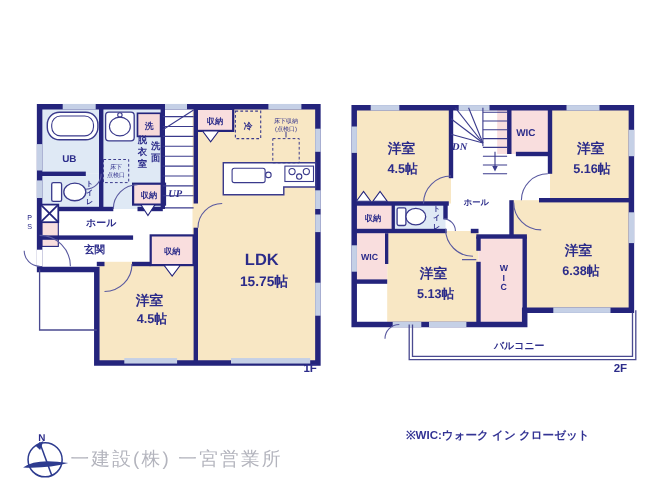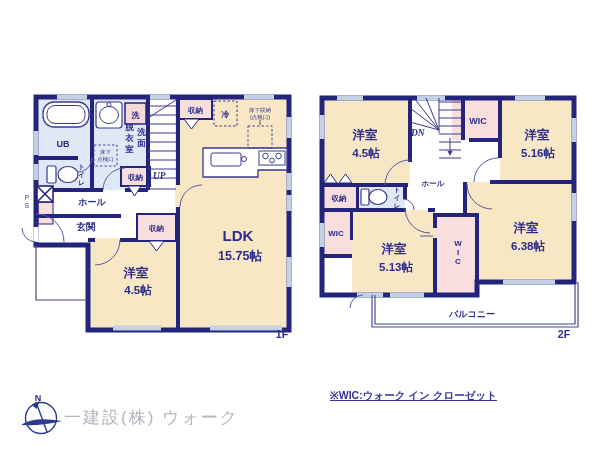--- a/index.html
+++ b/index.html
@@ -5,22 +5,22 @@
   html,body{margin:0;padding:0;background:#fff;}
   .canvas{position:relative;width:600px;height:450px;background:#ffffff;overflow:hidden;
           font-family:"Liberation Sans",sans-serif;}
   svg{position:absolute;}
   svg text{fill:#2c2c8a;font-family:"Liberation Sans",sans-serif;}
   .rm{font-weight:bold;}
   .sm{font-weight:bold;}
   .it{font-family:"Liberation Serif",serif;font-style:italic;font-weight:bold;}
   .company{position:absolute;left:64px;top:406px;font-size:17px;color:#b3b4bd;
            letter-spacing:2px;white-space:nowrap;}
-  .wicnote{position:absolute;left:330px;top:388px;width:245px;text-align:left;
-           font-size:10.5px;color:#333394;font-weight:bold;white-space:nowrap;text-decoration:underline;}
+  .wicnote{position:absolute;left:330px;top:388px;width:245px;text-align:center;
+           font-size:10.5px;color:#333394;font-weight:bold;white-space:nowrap;}
 </style>
 </head>
 <body>
 
 <div class="canvas">
 
   <svg style="left:20px;top:88px;" width="280" height="255" viewBox="0 0 280 255">
 
     <rect x="155" y="9" width="114" height="233" fill="#f8e7c4"></rect>
     <rect x="70" y="150" width="88" height="92" fill="#f8e7c4"></rect>
@@ -277,16 +277,16 @@
   </svg>
 
   <svg style="left:18px;top:392px;" width="48" height="50" viewBox="0 0 48 50">
     <circle cx="23" cy="26" r="15.5" fill="none" stroke="#2d3b8f" stroke-width="1.4"></circle>
     <line x1="29" y1="40" x2="18" y2="10" stroke="#2d3b8f" stroke-width="1.4"></line>
     <polygon points="14,13 21.5,9 18.5,17" fill="#2d3b8f"></polygon>
     <path d="M3,33 Q15,24 44,29 Q26,34 3,33 Z" fill="#2d3b8f"></path>
     <text x="20" y="9" font-size="9" fill="#2d3b8f" font-weight="bold" text-anchor="middle">N</text>
   </svg>
 
-  <div class="company">一建設(株) ウォーク</div>
+  <div class="company">一建設(株) 一宮営業所</div>
   <div class="wicnote">※WIC:ウォーク イン クローゼット</div>
 
 </div>
 
 </body></html>

